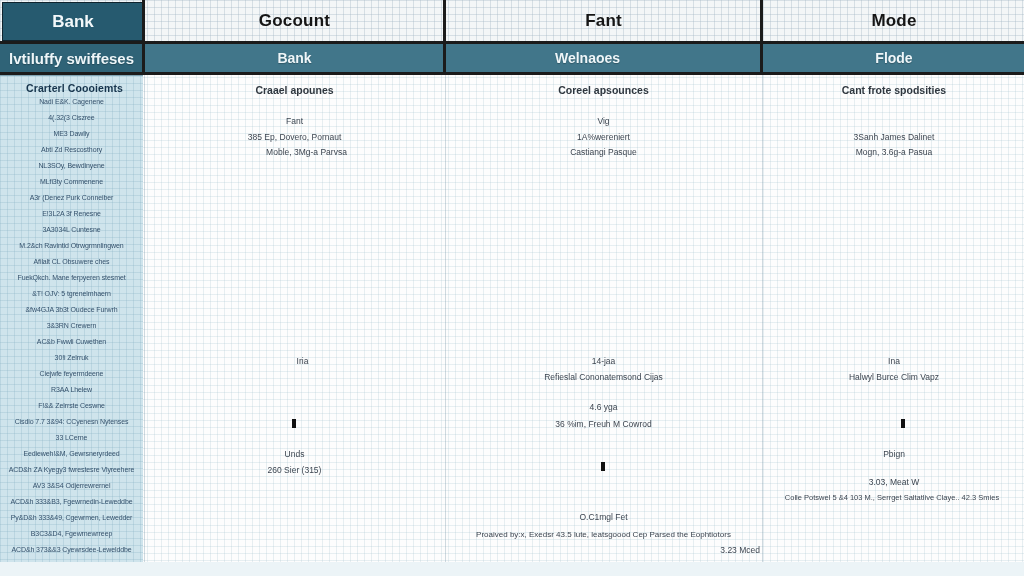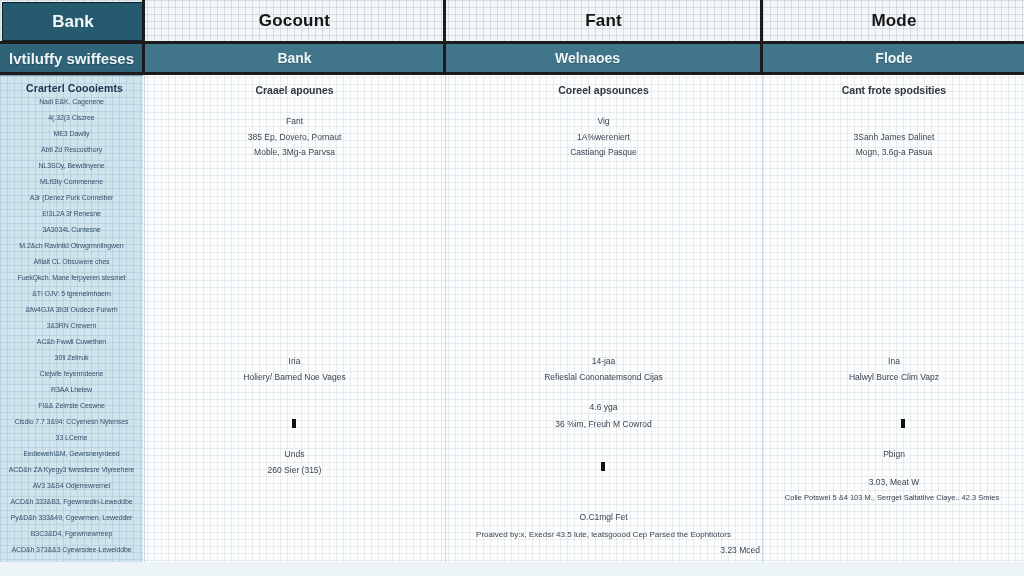--- a/index.html
+++ b/index.html
@@ -156,23 +156,22 @@
         <div class="sb-item">ACD&amp;h 333&amp;B3, Fgewrnedin-Leweddbe</div>
         <div class="sb-item">Py&amp;D&amp;h 333&amp;49, Cgewrmen, Lewedder</div>
         <div class="sb-item">B3C3&amp;D4, Fgewrnewrreep</div>
         <div class="sb-item">ACD&amp;h 373&amp;&amp;3 Cyewrsdee-Lewelddbe</div>
       </div>
   </div>
 
   <div class="abs cell-title" style="left:146px;width:297px;top:84px;">Craael apounes</div>
   <div class="abs cell-line" style="left:146px;width:297px;top:116px;">Fant</div>
   <div class="abs cell-line" style="left:146px;width:297px;top:132px;">385 Ep, Dovero, Pornaut</div>
-  <div class="abs cell-line" style="left:146px;width:297px;top:147px;">Moble, 3Mg-a Parvsa</div>
-  <div class="abs cell-line" style="left:146px;width:297px;top:356px;">Iria</div>
-  <div class="abs cell-line" style="left:146px;width:297px;top:372px;">Holiery/ Barned Noe Vages</div>
+  <div class="abs cell-line" style="left:146px;width:297px;top:147px;padding-left:12px;">Moble, 3Mg-a Parvsa</div>
+  <div class="abs cell-line" style="left:146px;width:297px;top:356px;padding-left:8px;">Iria</div>
   <div class="abs marker" style="left:292px;top:419px;"></div>
   <div class="abs cell-line" style="left:146px;width:297px;top:449px;">Unds</div>
   <div class="abs cell-line" style="left:146px;width:297px;top:465px;">260 Sier (315)</div>
 
   <div class="abs cell-title" style="left:447px;width:313px;top:84px;">Coreel apsounces</div>
   <div class="abs cell-line" style="left:447px;width:313px;top:116px;">Vig</div>
   <div class="abs cell-line" style="left:447px;width:313px;top:132px;">1A%wereniert</div>
   <div class="abs cell-line" style="left:447px;width:313px;top:147px;">Castiangi Pasque</div>
   <div class="abs cell-line" style="left:447px;width:313px;top:356px;">14-jaa</div>
   <div class="abs cell-line" style="left:447px;width:313px;top:372px;">Refieslal Cononatemsond Cijas</div>

